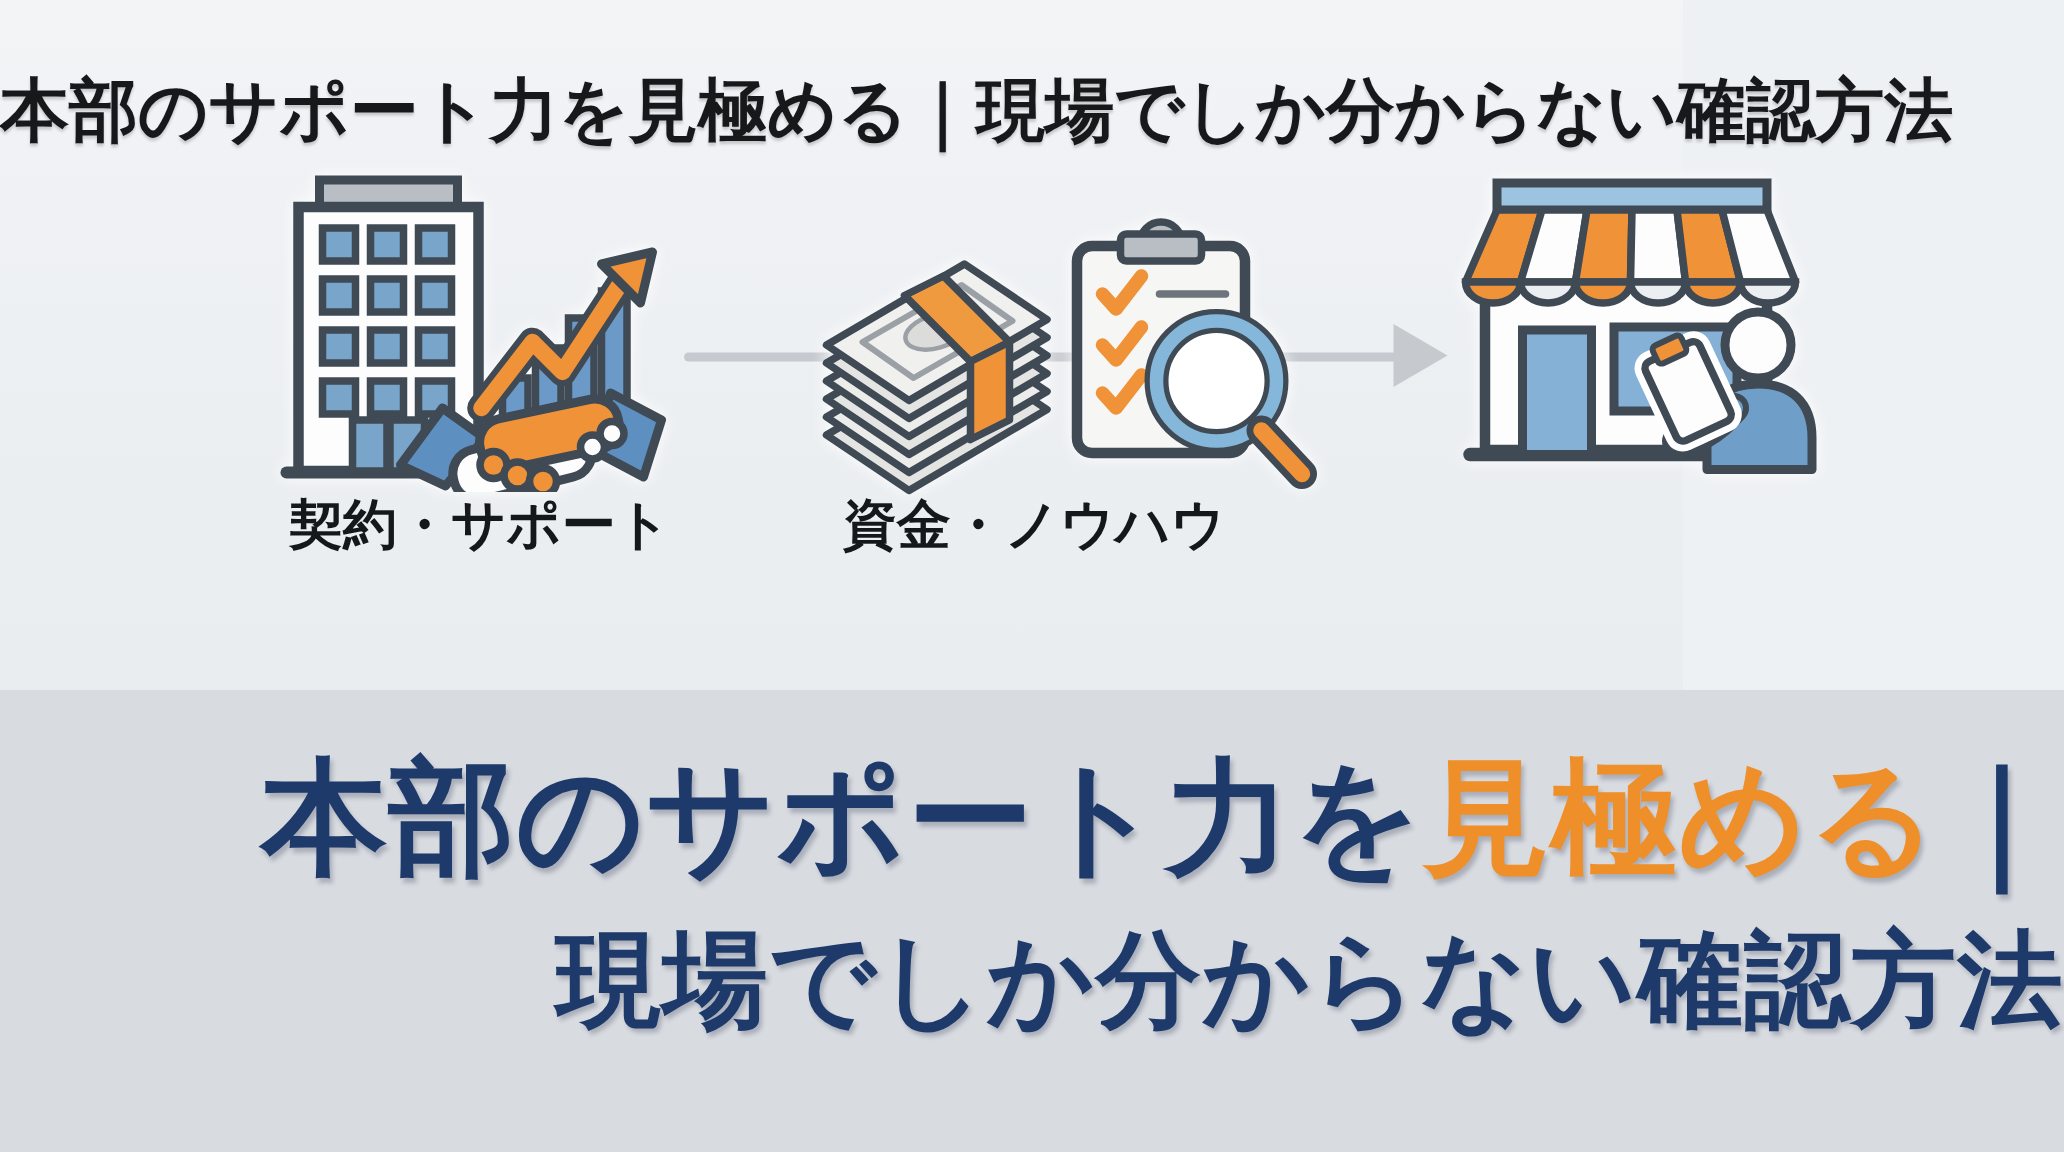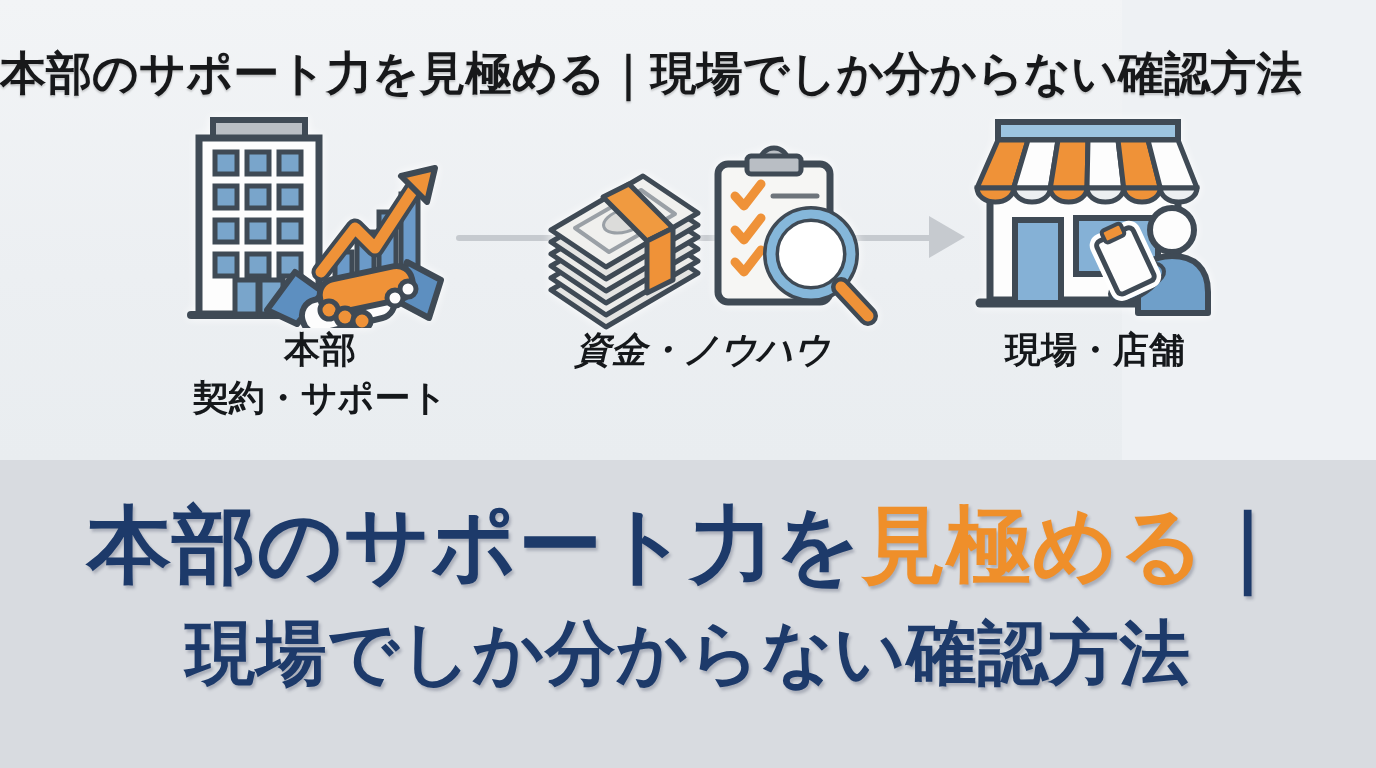--- a/index.html
+++ b/index.html
@@ -42,28 +42,28 @@
   .icon-hq   { left:183px; top:110px; }
   .icon-fund { left:523px; top:140px; }
   .icon-shop { left:960px; top:108px; }
 
   .step-label {
     position:absolute; top:326px; z-index:2;
     text-align:center; font-weight:800; color:#15181b;
     font-size:36px; line-height:48px; white-space:nowrap;
   }
   .label-hq   { left:155px; width:330px; }
-  .label-fund { left:525px; width:355px;font-style:italic; }
+  .label-fund { left:512px; width:355px; }
   .label-shop { left:945px; width:300px; }
 
   
   .banner {
     position:absolute; left:0; top:460px; width:1376px; height:308px;
     background:#d8dbe0;
-    text-align:center;
+    text-align:right;
   }
   .banner-line {
     font-weight:900; line-height:1.04; white-space:nowrap;
     letter-spacing:1px;
     text-shadow:2px 3px 3px rgba(35,45,70,0.25);
   }
   .banner-line1 { margin-top:42px; font-size:84px; color:#1d3a6a; }
   .banner-line2 { margin-top:28px; font-size:70px; color:#1d3a6a; }
   .hl-orange { color:#ef8f2a; }
   .sep-navy { color:#1d3a6a; }
@@ -206,28 +206,26 @@
 
         <g transform="rotate(-25 165 152)">
           <rect x="145" y="124" width="40" height="58" rx="5" fill="none" stroke="#ffffff" stroke-width="14"></rect>
           <rect x="145" y="124" width="40" height="58" rx="5" fill="#fdfdfd" stroke="#3f4a55" stroke-width="5"></rect>
           <rect x="155" y="116" width="21" height="13" rx="3" fill="#ef9238" stroke="#3f4a55" stroke-width="4"></rect>
         </g>
       </svg>
     </div>
 
     <div class="step-label label-hq">
-      <div>本部</div>
       <div>契約・サポート</div>
     </div>
     <div class="step-label label-fund">
       <div>資金・ノウハウ</div>
     </div>
     <div class="step-label label-shop">
-      <div>現場・店舗</div>
     </div>
   </div>
 
   <div class="banner">
     <div class="banner-line banner-line1">
       <span>本部のサポート力を</span><span class="hl-orange">見極める</span><span class="sep-navy">｜</span>
     </div>
     <div class="banner-line banner-line2">現場でしか分からない確認方法</div>
   </div>
 

